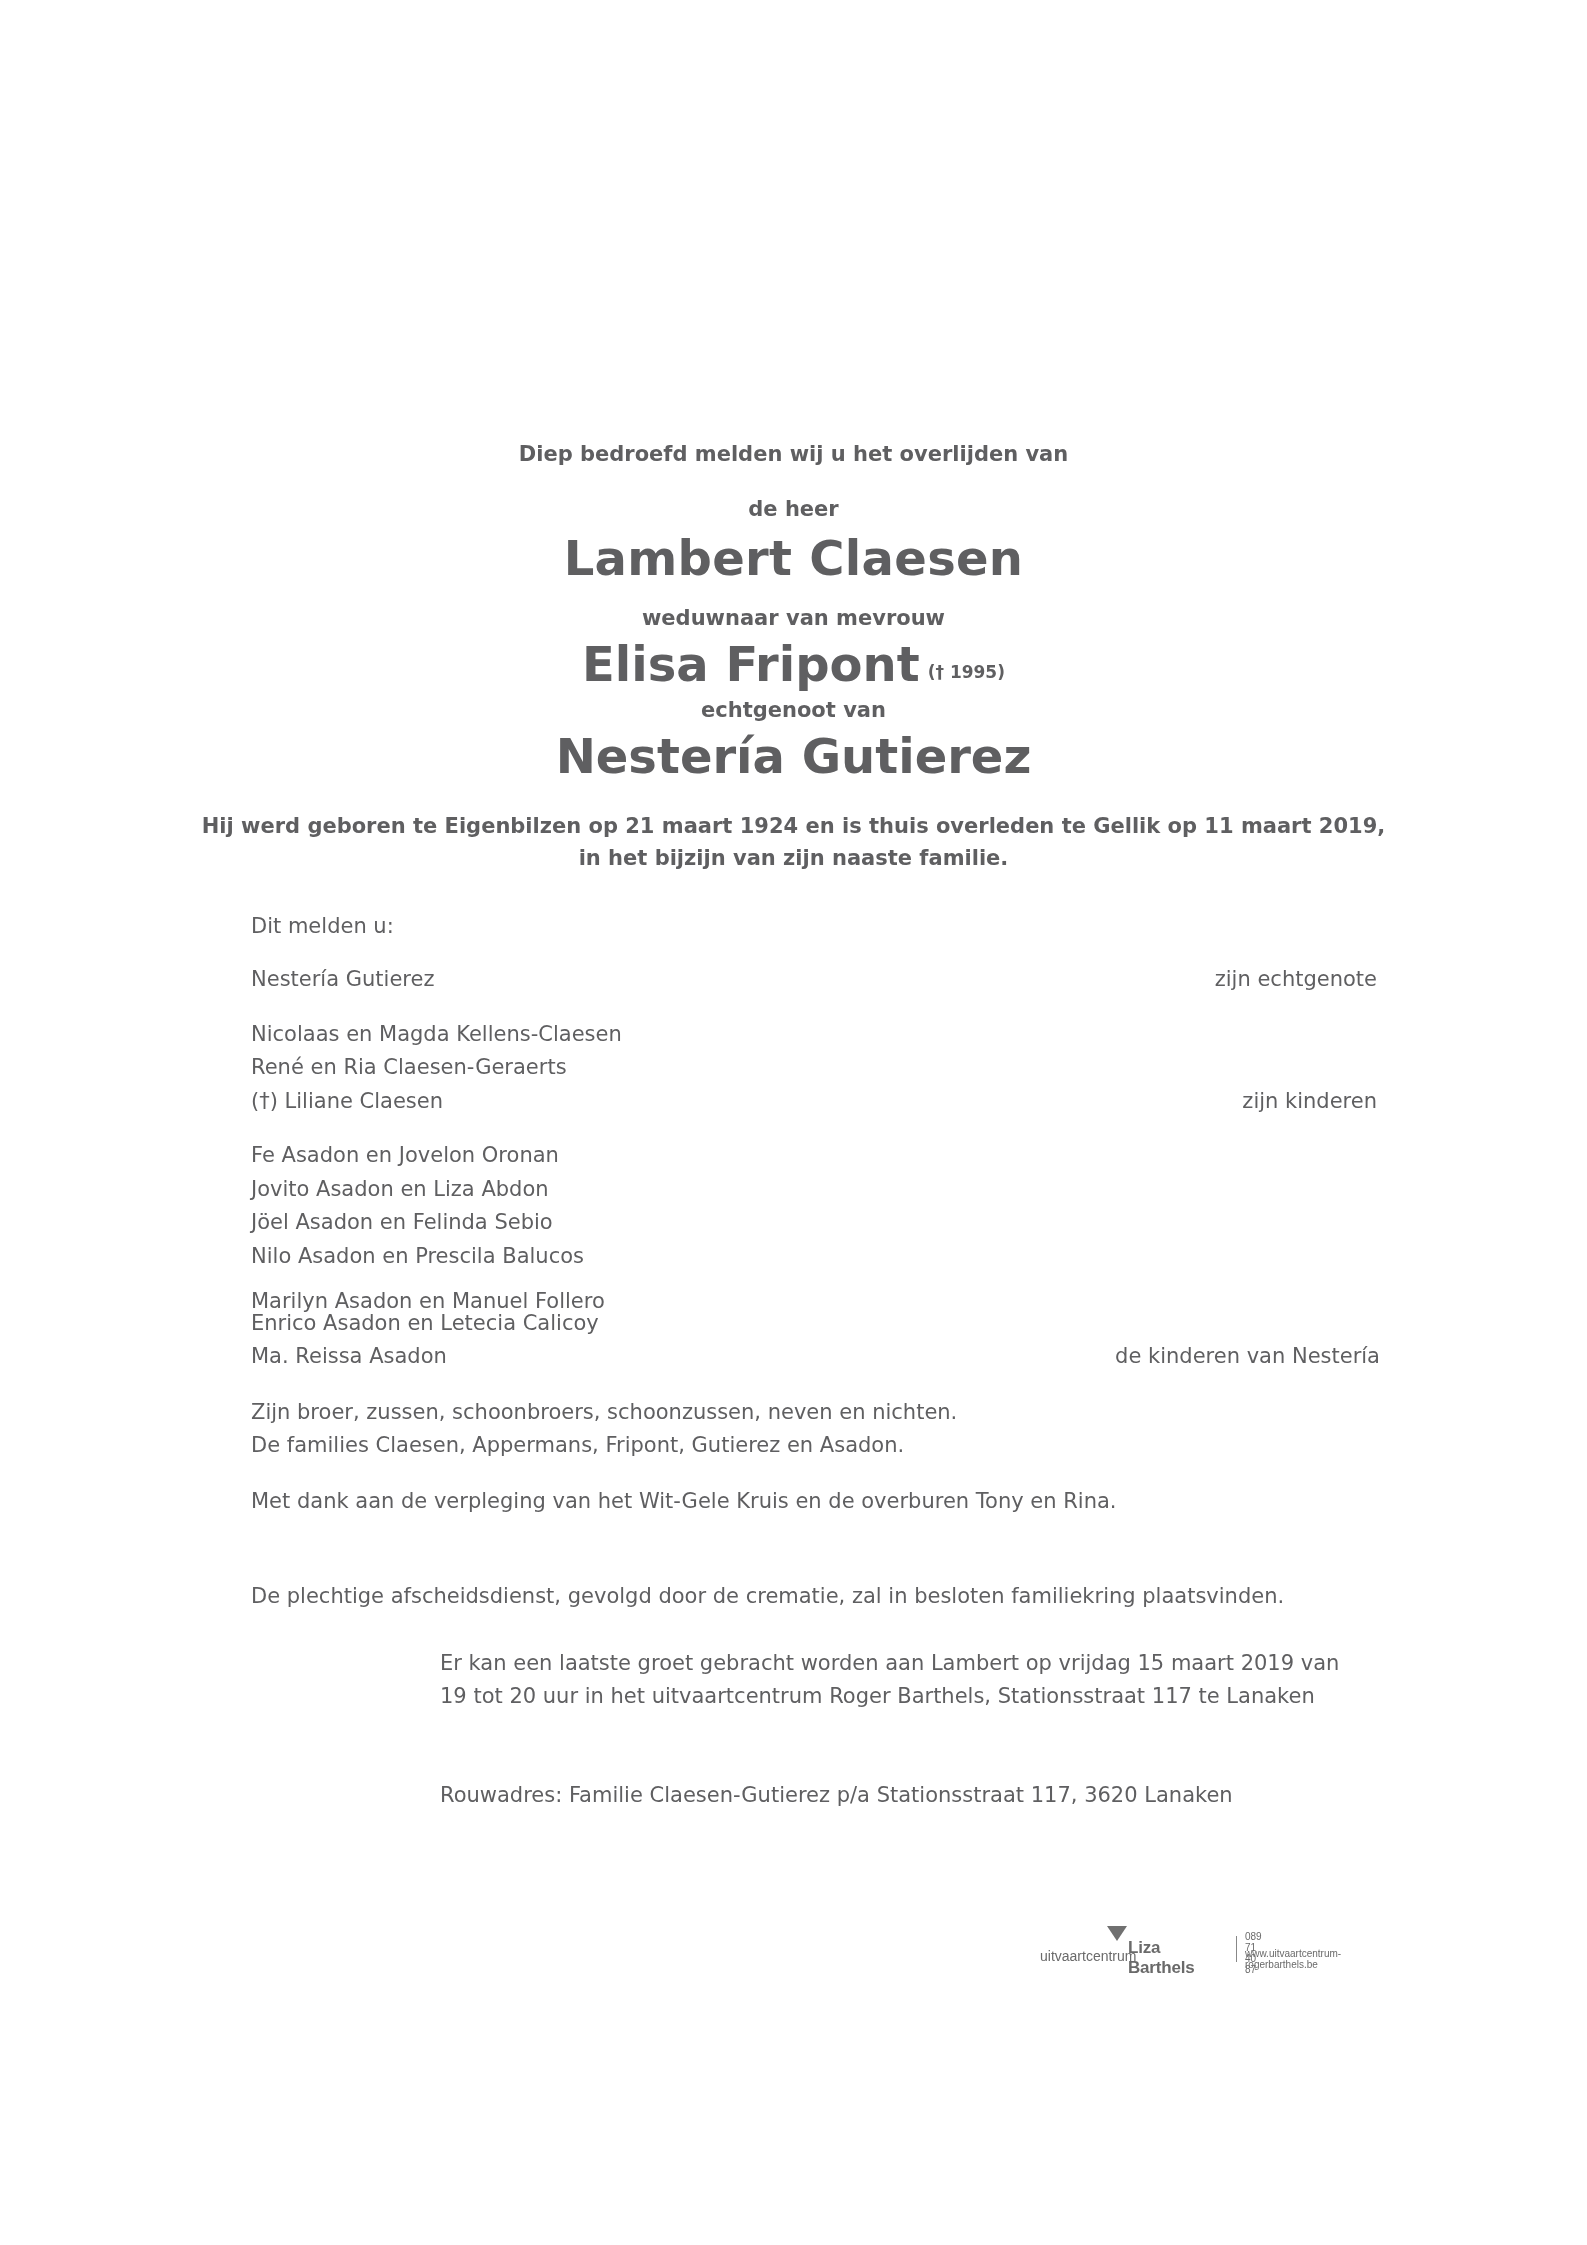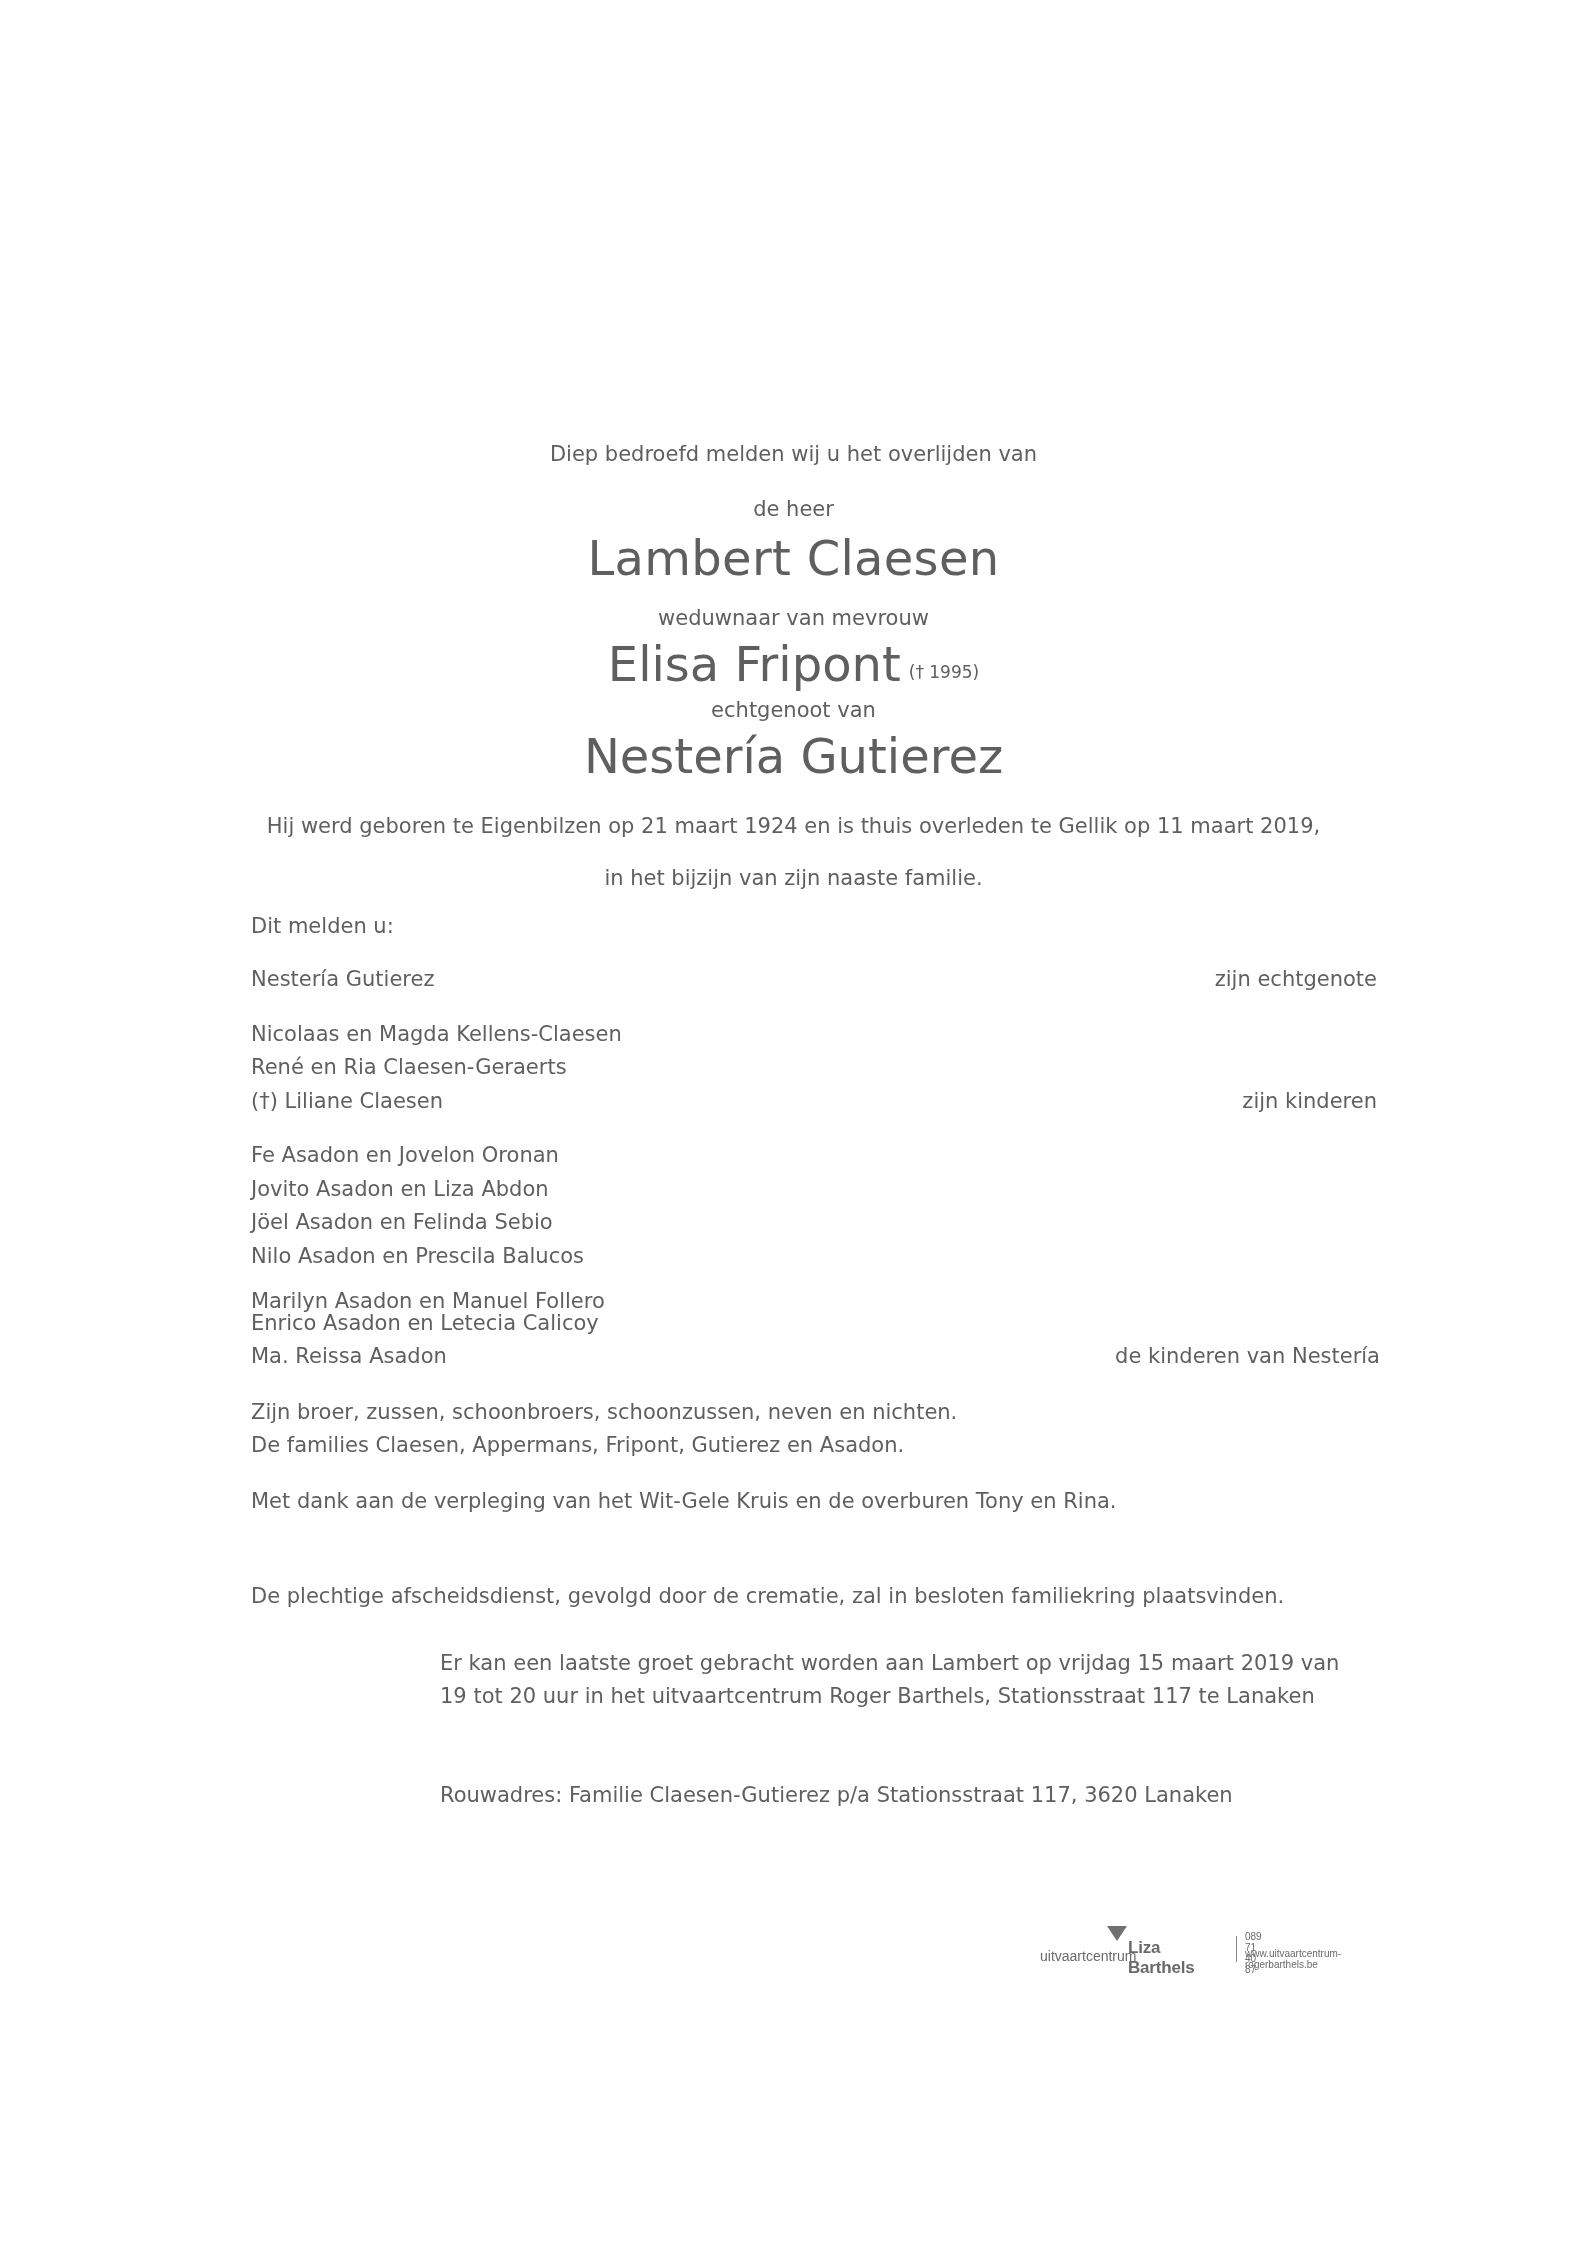--- a/index.html
+++ b/index.html
@@ -1,20 +1,20 @@
 <!DOCTYPE html>
 <html><head>
   <meta charset="utf-8">
   <style>
     html, body { margin: 0; padding: 0; background: #ffffff; }
     body {
       width: 1587px; height: 2245px; position: relative; overflow: hidden;
       font-family: "DejaVu Sans", sans-serif; color: #5f5f61;
     }
-    .center { position: absolute; left: 0; width: 1587px; text-align: center; white-space: nowrap; }
+    .center { position: absolute; left: 0; width: 1587px; text-align: center; white-space: nowrap; font-weight: bold; }
     .fs22 { font-size: 21px; }
     .name-xl { font-size: 48px; letter-spacing: 0.3px; }
     .name-lg { font-size: 48px; }
     .small { font-size: 17px; vertical-align: 3px; margin-left: 8px; }
     .line { position: absolute; font-size: 21px; white-space: nowrap; }
     .right { position: absolute; font-size: 21px; white-space: nowrap; text-align: right; }
     .logo { position: absolute; left: 1040px; top: 1924px; height: 40px; font-family: "Liberation Sans", sans-serif; color: #6a6a6a; }
     .logo .pre { position: absolute; left: 0; top: 24px; font-size: 14px; }
     .logo .tri { position: absolute; left: 67px; top: 2px; width: 0; height: 0;
       border-left: 10px solid transparent; border-right: 10px solid transparent; border-top: 15px solid #707070; }
@@ -30,21 +30,21 @@
 <div class="center fs22" style="top:497px;">de heer</div>
 <div class="center name-xl" style="top:530px;">Lambert Claesen</div>
 <div class="center fs22" style="top:606px;">weduwnaar van mevrouw</div>
 <div class="center" style="top:636px;">
   <span class="name-lg">Elisa Fripont</span><span class="small">(† 1995)</span>
 </div>
 <div class="center fs22" style="top:698px;">echtgenoot van</div>
 <div class="center name-lg" style="top:728px;">Nestería Gutierez</div>
 
 <div class="center fs22" style="top:814px;">Hij werd geboren te Eigenbilzen op 21 maart 1924 en is thuis overleden te Gellik op 11 maart 2019,</div>
-<div class="center fs22" style="top:866px;">in het bijzijn van zijn naaste familie.</div>
+<div class="center fs22" style="top:846px;">in het bijzijn van zijn naaste familie.</div>
 
 <div class="line" style="left:251px; top:914px;">Dit melden u:</div>
 
 <div>
   <div class="line" style="left:251px; top:967px;">Nestería Gutierez</div>
   <div class="right" style="right:210px; top:967px;">zijn echtgenote</div>
 </div>
 
 <div>
   <div class="line" style="left:251px; top:1022px;">Nicolaas en Magda Kellens-Claesen</div>

